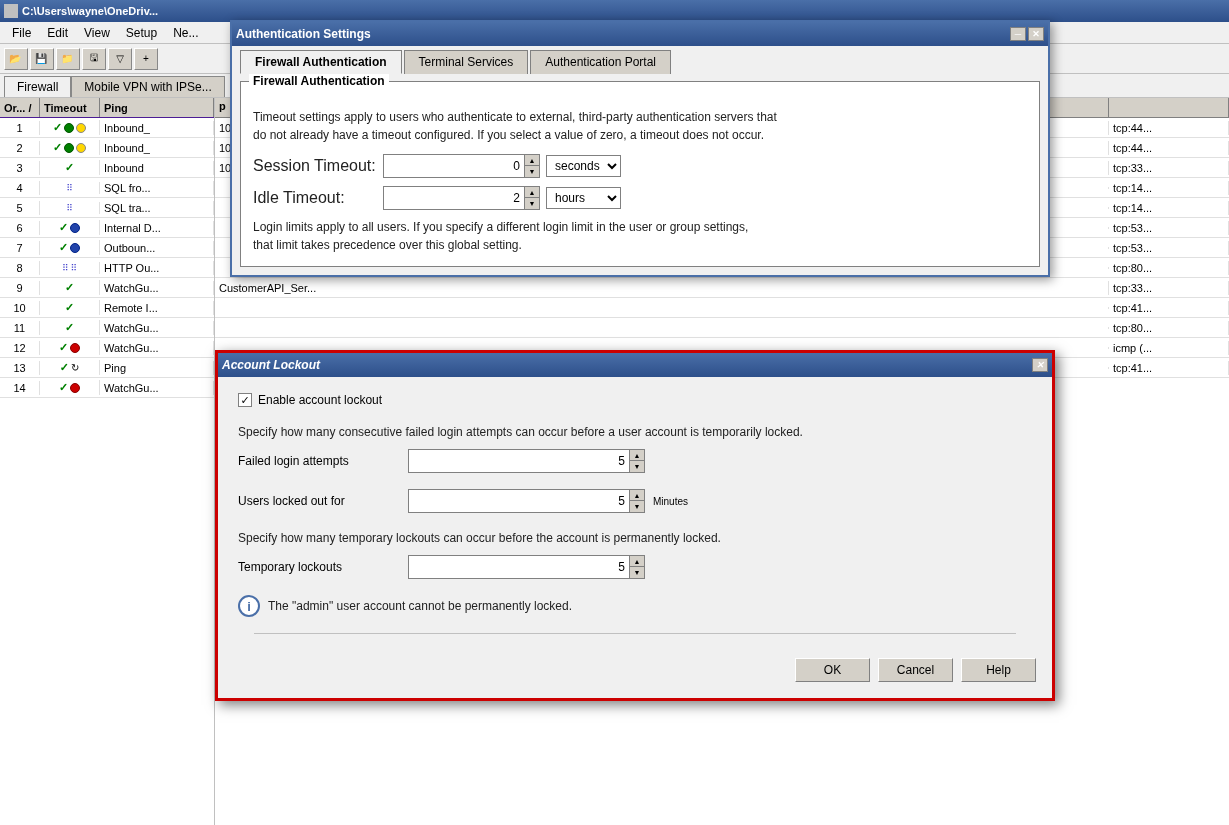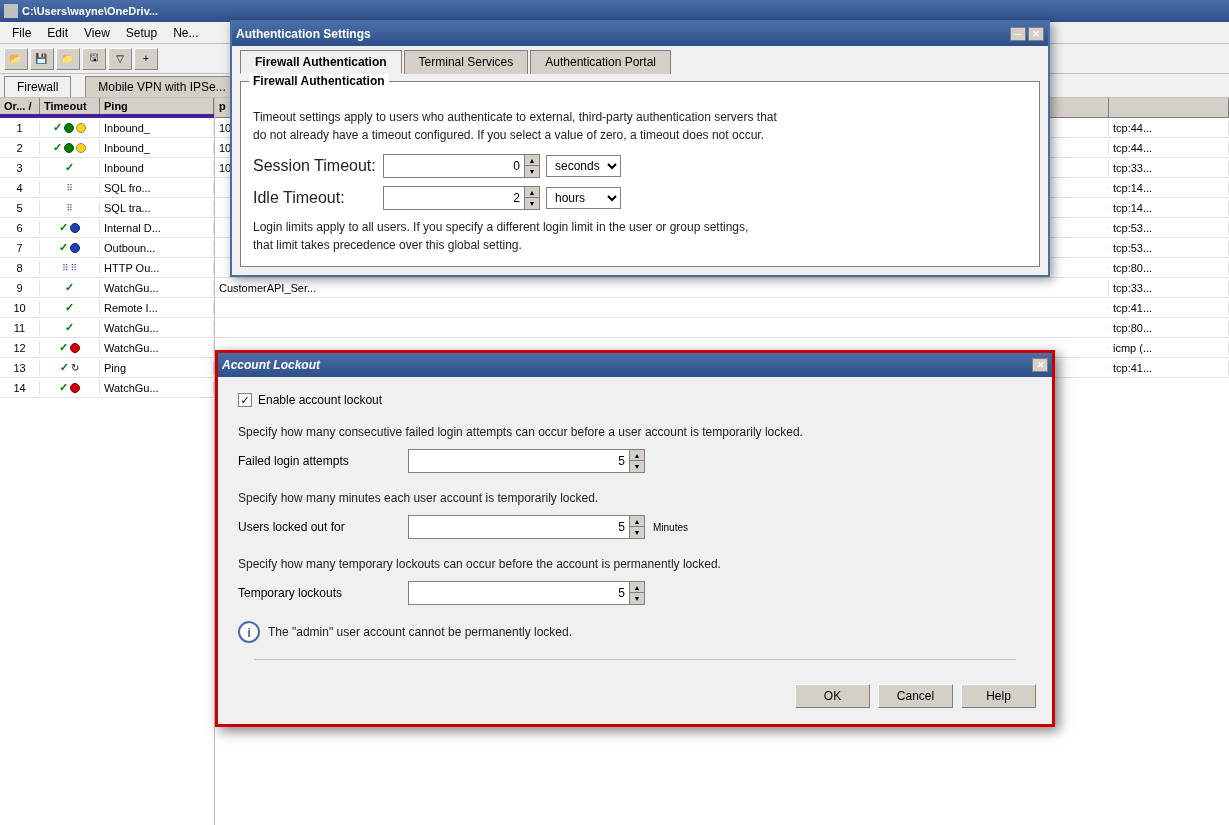--- a/index.html
+++ b/index.html
@@ -83,21 +83,21 @@
       padding: 0 4px;
       border-bottom: 1px solid #c0c0c0;
     }
 
     .tab-bg {
       padding: 3px 12px;
       background: #d4d0c8;
       border: 1px solid #888;
       border-bottom: none;
       font-size: 12px;
-      margin-right: 14px;
+      margin-right: 0;
       cursor: pointer;
     }
 
     .tab-bg.active {
       background: #f0f0f0;
     }
 
     
     .main-content {
       display: flex;
@@ -108,21 +108,21 @@
       width: 215px;
       min-width: 215px;
       background: white;
       border-right: 1px solid #c0c0c0;
       overflow: hidden;
     }
 
     .table-header {
       display: flex;
       background: #d4d0c8;
-      border-bottom: 4px solid #4c1d95;
+      border-bottom: 1px solid #4c1d95;
       height: 20px;
       text-align: center;
     }
 
     .th-cell {
       padding: 2px 4px;
       font-size: 11px;
       font-weight: bold;
       border-right: 1px solid #808080;
       display: flex; align-items: center;
@@ -796,21 +796,20 @@
       <div class="lockout-label">Failed login attempts</div>
       <div class="lockout-spin">
         <input class="lockout-spin-value" type="text" value="5" style="">
         <div class="lockout-spin-btns">
           <button class="lockout-spin-btn">▲</button>
           <button class="lockout-spin-btn">▼</button>
         </div>
       </div>
     </div>
 
-    <div class="section-desc">Specify how many minutes each user account is temporarily locked.</div>
 
     <div class="lockout-form-row">
       <div class="lockout-label">Users locked out for</div>
       <div class="lockout-spin">
         <input class="lockout-spin-value" type="text" value="5" style="">
         <div class="lockout-spin-btns">
           <button class="lockout-spin-btn">▲</button>
           <button class="lockout-spin-btn">▼</button>
         </div>
       </div>

